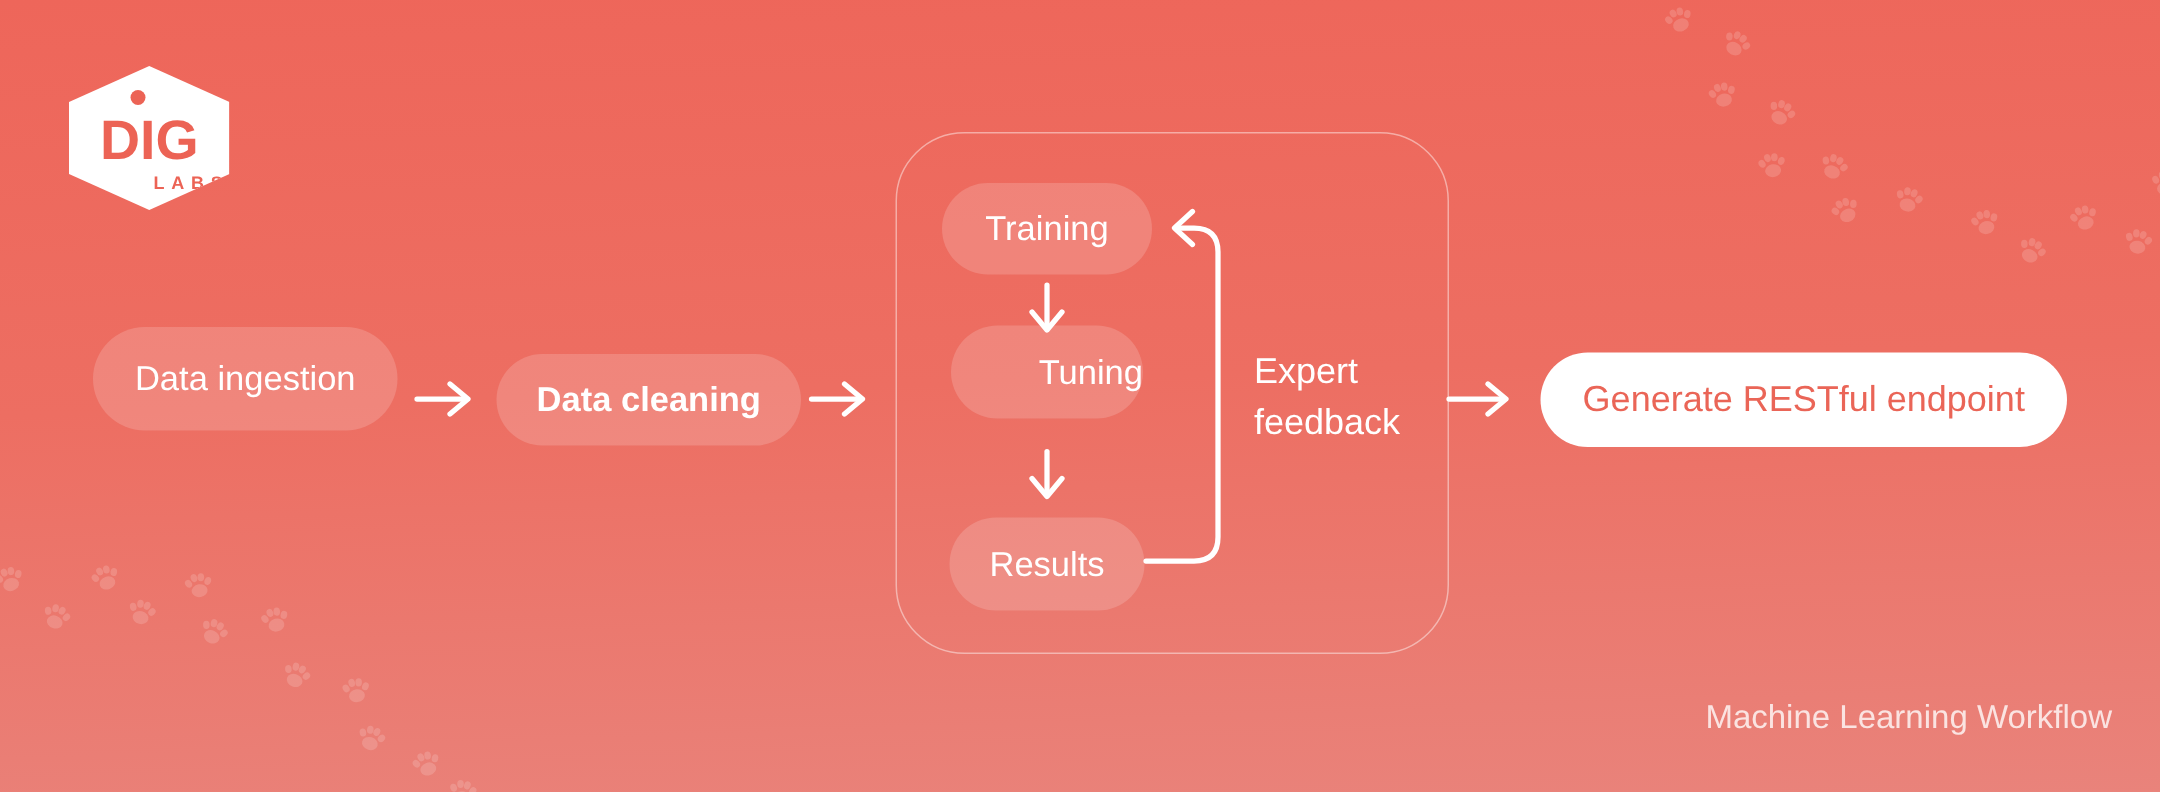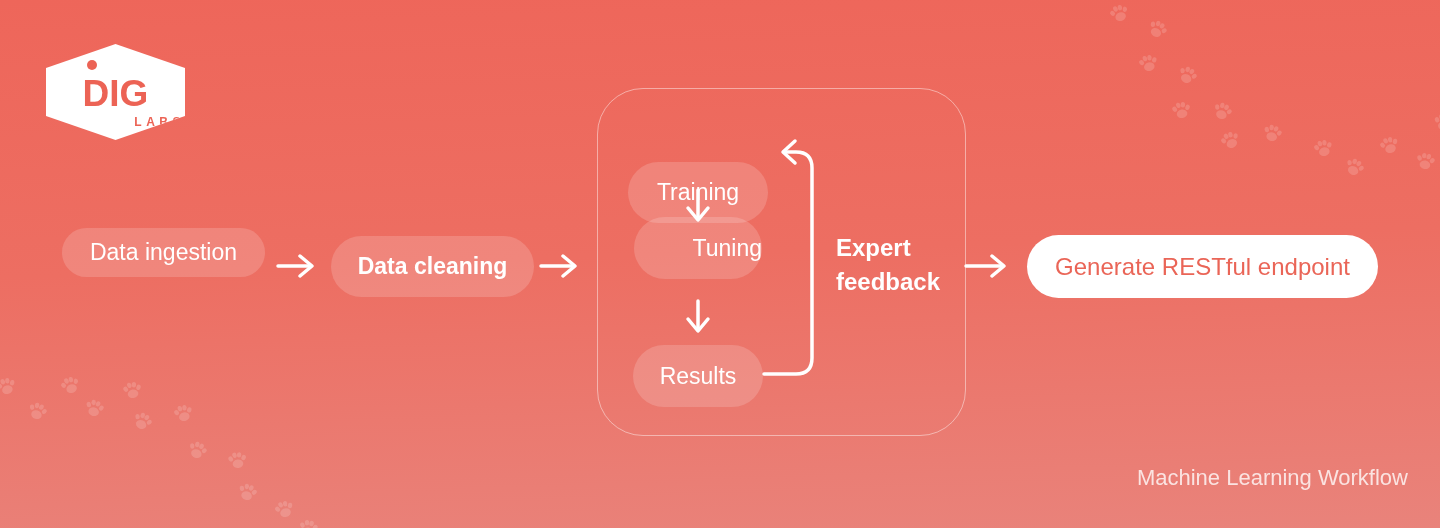--- a/index.html
+++ b/index.html
@@ -9,21 +9,20 @@
     background:linear-gradient(178deg, #ee665a 0%, #ed6e62 48%, #e9837b 100%);
     font-family:"Liberation Sans", sans-serif;
     -webkit-font-smoothing:antialiased;
   }
 
   
   .logo-hex {
     position:absolute; left:46px; top:44px; width:107px; height:96px;
     background:#ffffff;
     clip-path:polygon(50% 0%, 100% 25%, 100% 75%, 50% 100%, 0% 75%, 0% 25%);
-    padding-left:32px;
   }
   .logo-dot {
     position:absolute; left:41px; top:16px; width:10px; height:10px;
     border-radius:50%; background:#ec6355;
   }
   .logo-brand {
     position:absolute; left:0; top:31px; width:100%;
     text-align:center; color:#ec6355;
     font-size:37px; font-weight:800; letter-spacing:0px; line-height:38px;
   }
@@ -32,39 +31,39 @@
     text-align:right; color:#ec6355;
     font-size:12px; font-weight:700; letter-spacing:4.5px; text-indent:4.5px;
   }
 
   
   .pill {
     position:absolute; display:flex; align-items:center; justify-content:center;
     background:rgba(255,255,255,0.17); border-radius:999px;
     color:#ffffff; font-size:23px; font-weight:500; white-space:nowrap;
   }
-  #pill-ingestion { left:62px;  top:228px; width:203px; height:49px; }
+  #pill-ingestion { left:62px;  top:218px; width:203px; height:69px; }
   #pill-cleaning  { left:331px; top:236px; width:203px; height:61px;font-weight:bold; }
-  #pill-training  { left:628px; top:122px; width:140px; height:61px;margin-top:40px; }
+  #pill-training  { left:628px; top:122px; width:140px; height:61px; }
   #pill-tuning    { left:634px; top:217px; width:128px; height:62px;justify-content:flex-end; }
   #pill-results   { left:633px; top:345px; width:130px; height:62px;justify-content:center; }
   #pill-endpoint  {
     left:1027px; top:235px; width:351px; height:63px;
     background:#ffffff; color:#ea6557; font-size:24px; cursor:pointer;
   }
 
   
   .loop-box {
     position:absolute; left:597px; top:88px; width:369px; height:348px;
     border:1.5px solid rgba(255,255,255,0.45); border-radius:46px;
     box-sizing:border-box;
   }
   .feedback-label {
     position:absolute; left:836px; top:231px; width:135px;
-    color:#ffffff; font-size:24px; font-weight:700; line-height:34px;
+    color:#ffffff; font-size:24px; font-weight:400; line-height:34px;
   }
   .caption {
     position:absolute; right:32px; top:465px;
     color:rgba(255,255,255,0.78); font-size:22px; font-weight:400;
   }
 
   
   .arrows { position:absolute; left:0; top:0; pointer-events:none; }
   .arrows path {
     fill:none; stroke:#ffffff; stroke-width:3.5;

